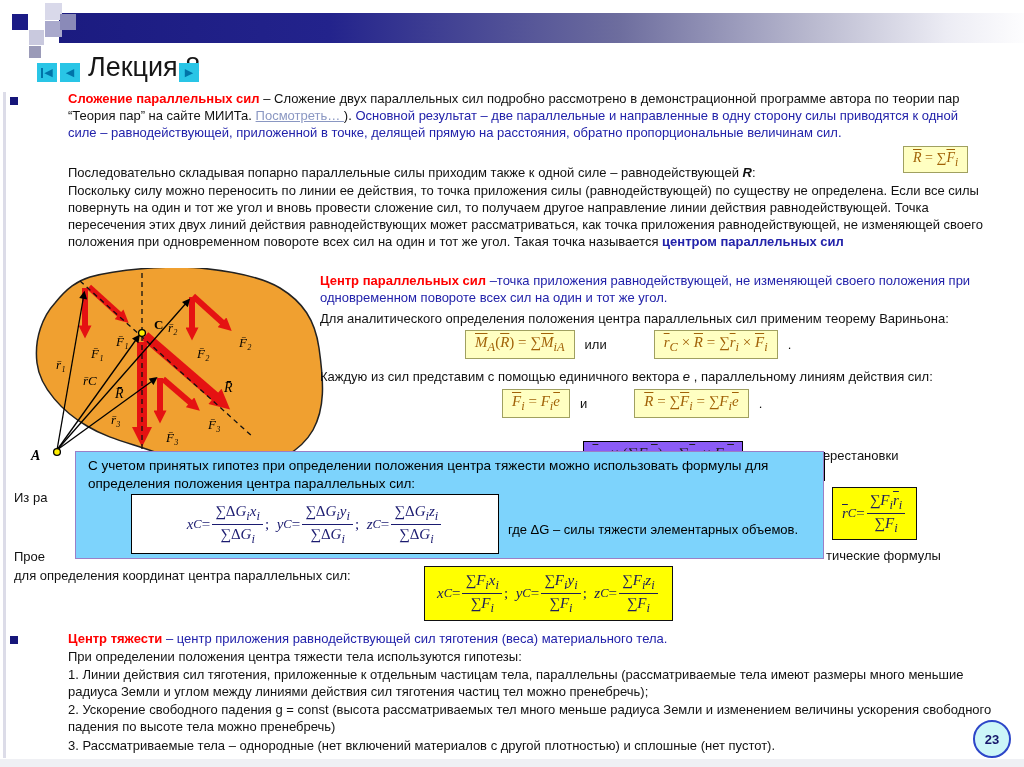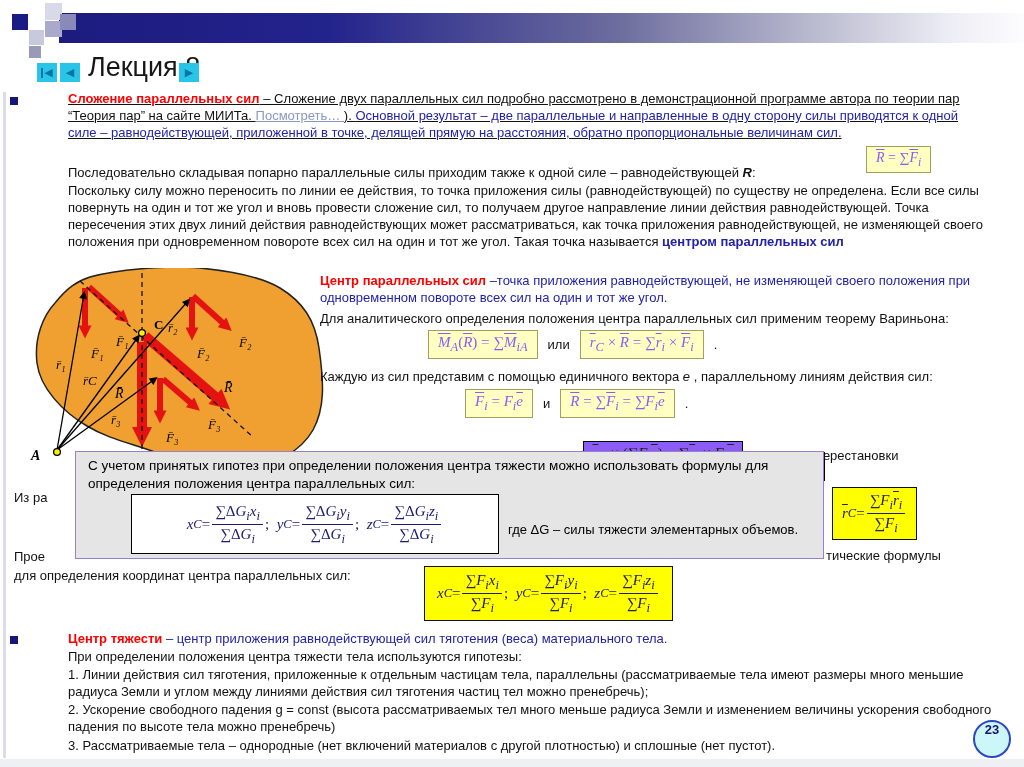--- a/index.html
+++ b/index.html
@@ -18,35 +18,35 @@
   .bullet{position:absolute;width:8px;height:8px;background:#16167a;}
   
   .txt{font-size:13px;line-height:17px;}
   .red{color:#f00;font-weight:bold;}
   .blue{color:#2222aa;}
   .bluebold{color:#2222aa;font-weight:bold;}
   .link{color:#8a97c2;text-decoration:underline;cursor:pointer;}
   
   .formula{font-family:"Liberation Serif",serif;font-size:15px;white-space:nowrap;}
   .ov{text-decoration:overline;}
-  .palebox{background:#ffffc2;border:1px solid #a0a060;padding:3px 9px;color:#8b5cf6;}
+  .palebox{background:#ffffc2;border:1px solid #a0a060;padding:3px 9px;color:#a16207;margin-left:37px;}
   .whitebox{background:#8b5cf6;border:1px solid #000;padding:3px 8px;color:#222;}
   .brightbox{background:#ffff00;border:1.5px solid #111;color:#20205a;display:flex;align-items:center;justify-content:center;}
   .frac{display:inline-block;vertical-align:middle;text-align:center;margin:0 2px;}
   .frac .num{display:block;border-bottom:1px solid currentColor;padding:0 3px;line-height:1.2;}
   .frac .den{display:block;padding:0 3px;line-height:1.2;}
   .frow{display:flex;align-items:center;gap:10px;}
   
-  .tip{position:absolute;left:75px;top:451px;width:747px;height:106px;background:#e5e5e5;border:1px solid #9b7fc7;z-index:5;}
+  .tip{position:absolute;left:75px;top:451px;width:747px;height:106px;background:#7dd3fc;border:1px solid #9b7fc7;z-index:5;}
   .tip .cap{position:absolute;left:12px;top:5px;width:716px;font-size:13.5px;line-height:18px;color:#000;}
   .tip .gbox{position:absolute;left:55px;top:42px;width:366px;height:58px;background:#fff;border:1.2px solid #000;display:flex;align-items:center;justify-content:center;color:#1b1b70;}
   .tip .note{position:absolute;left:432px;top:70px;font-size:13px;color:#000;}
   .fig{position:absolute;left:25px;top:268px;z-index:0;}
   .badge{position:absolute;left:973px;top:720px;width:34px;height:34px;border:2px solid #2d46c8;border-radius:50%;
-         background:#ccf6f8;display:flex;align-items:flex-start;justify-content:center;font-size:13px;font-weight:bold;color:#16166b;}
+         background:#ccf6f8;display:flex;align-items:center;justify-content:center;font-size:13px;font-weight:bold;color:#16166b;}
   .botedge{position:absolute;left:0;bottom:0;width:100%;height:8px;background:#eff0f4;}
   .z3{z-index:3;}
 </style>
 </head>
 <body>
 
 <div class="slide">
 
   <div class="topbar"></div>
   <div class="sq" style="left:12px;top:14px;width:16px;height:16px;background:#1b1b86;"></div>
@@ -63,21 +63,21 @@
   </div>
   <div class="navbtn" style="left:60px;top:63px;">
     <span class="tri">◀</span>
   </div>
   <div class="title">Лекция 8</div>
   <div class="navbtn" style="left:179px;top:63px;">
     <span class="tri">▶</span>
   </div>
 
   <div class="bullet" style="left:10px;top:97px;"></div>
-  <div class="abs txt" style="left:68px;top:90px;width:922px;text-decoration:underline;">
+  <div class="abs txt" style="left:68px;top:90px;width:922px;">
     <span class="red">Сложение параллельных сил</span><span> – Сложение двух параллельных сил подробно рассмотрено в демонстрационной программе автора по теории пар “Теория пар” на сайте МИИТа. </span><span class="link">Посмотреть… </span><span>). </span><span class="blue">Основной результат – две параллельные и направленные в одну сторону силы приводятся к одной силе – равнодействующей, приложенной в точке, делящей прямую на расстояния, обратно пропорциональные величинам сил.</span>
   </div>
 
   <div class="abs txt" style="left:68px;top:164px;width:780px;">
     <span>Последовательно складывая попарно параллельные силы приходим также к одной силе – равнодействующей </span><b><i>R</i></b><span>:</span>
   </div>
   <div class="abs palebox formula" style="left:866px;top:146px;font-size:14px;"><i class="ov">R</i> = ∑<i class="ov">F</i><sub><i>i</i></sub></div>
 
   <div class="abs txt" style="left:68px;top:182px;width:938px;">
     <span>Поскольку силу можно переносить по линии ее действия, то точка приложения силы (равнодействующей) по существу не определена. Если все силы повернуть на один и тот же угол и вновь провести сложение сил, то получаем другое направление линии действия равнодействующей. Точка пересечения этих двух линий действия равнодействующих может рассматриваться, как точка приложения равнодействующей, не изменяющей своего положения при одновременном повороте всех сил на один и тот же угол. Такая точка называется </span><span class="bluebold">центром параллельных сил</span>

